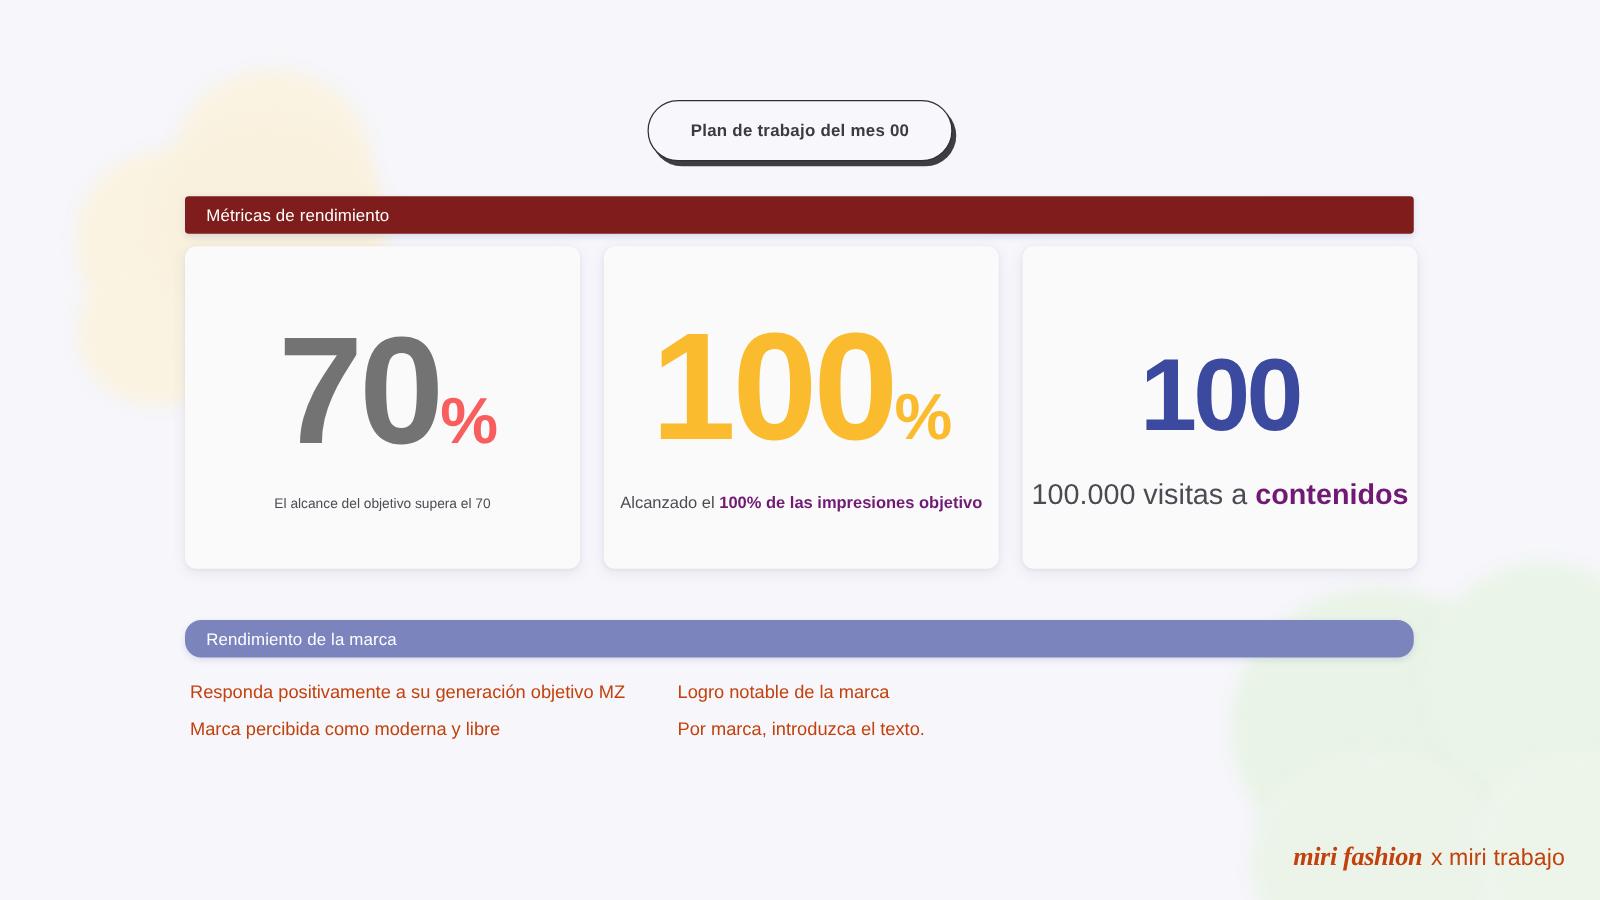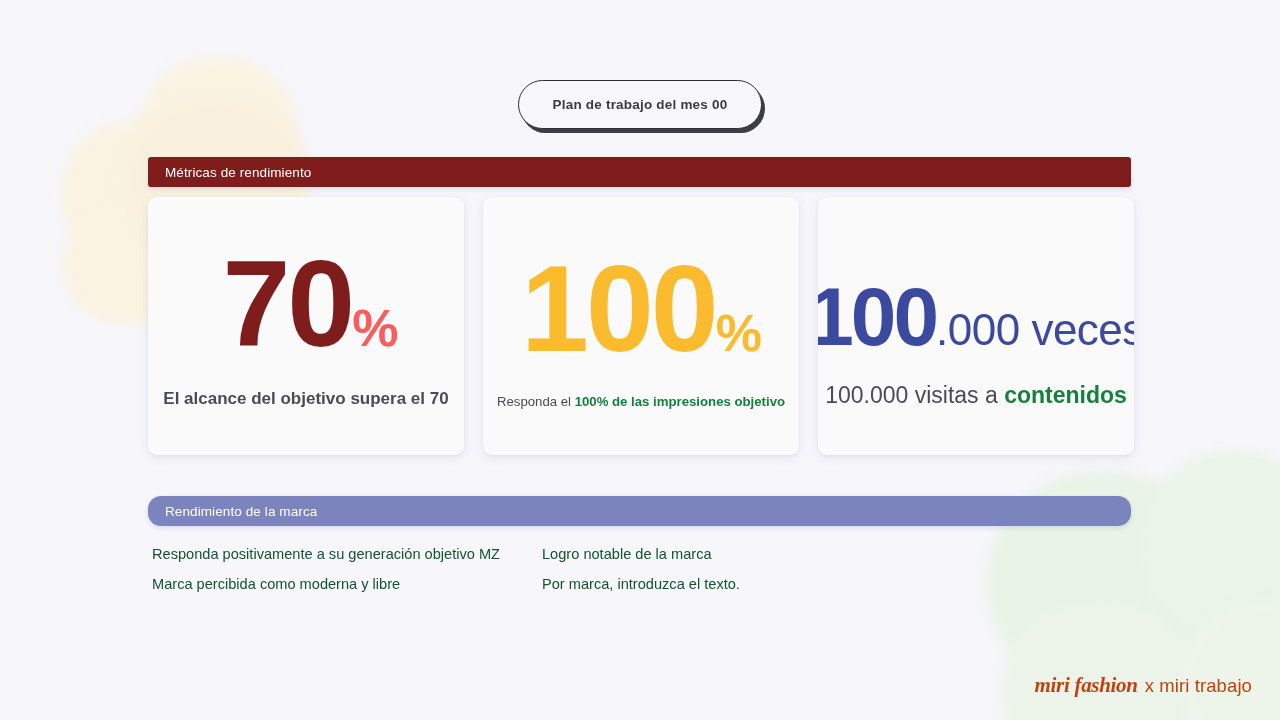--- a/index.html
+++ b/index.html
@@ -135,24 +135,24 @@
     font-weight:normal;
     letter-spacing:-0.5px;
   }
 
   .metric-caption {
     margin-top:26px;
     text-align:center;
     color:#4a4c52;
     white-space:nowrap;
   }
-  .cap-lg  { font-size:17px;font-weight:bold; }
+  .cap-lg  { font-size:11px; }
   .cap-sm  { font-size:13.2px; }
   .cap-md  { font-size:23px; }
-  .cap-b   { font-weight:bold; color:#15803d; }
+  .cap-b   { font-weight:bold; color:#701a75; }
 
   
   #card-reach   .metric-figure { justify-content:center; transform:translateX(4px); }
   #card-reach   .fig-big  { font-size:122px; }
   #card-imp     .fig-big  { font-size:122px; }
   #card-visits  .metric-figure { justify-content:center; }
   #card-visits  .fig-big  { font-size:82px; }
 
   
   .brand-grid {
@@ -160,21 +160,21 @@
     left:152px;
     top:546px;
     width:800px;
     display:grid;
     grid-template-columns:390px auto;
     row-gap:14px;
     column-gap:0;
   }
   .brand-item {
     font-size:14.6px;
-    color:#14532d;
+    color:#c2410c;
     white-space:nowrap;
   }
 
   
   .footer-brand {
     position:absolute;
     right:28px;
     bottom:22px;
     display:flex;
     align-items:baseline;
@@ -218,46 +218,45 @@
 
     <div class="section-bar" id="bar-metrics" style="background: #7f1d1d;">
       <span class="section-bar-label">Métricas de rendimiento</span>
     </div>
 
     <div class="cards-row">
 
       <div class="metric-card" id="card-reach">
         <div class="metric-inner">
           <div class="metric-figure">
-            <span class="fig-big" id="reach-main" style="color: #7f1d1d;">70</span>
+            <span class="fig-big" id="reach-main" style="color: #737373;">70</span>
             <span class="fig-unit" id="reach-unit" style="color: rgb(249, 94, 94);">%</span>
           </div>
           <div class="metric-caption cap-lg">
             <span>El alcance del objetivo supera el 70</span>
           </div>
         </div>
       </div>
 
       <div class="metric-card" id="card-imp">
         <div class="metric-inner">
           <div class="metric-figure">
             <span class="fig-big" id="imp-main" style="color: rgb(250, 188, 46);">100</span>
             <span class="fig-unit" id="imp-unit" style="color: rgb(250, 188, 46);">%</span>
           </div>
           <div class="metric-caption cap-sm">
-            <span>Responda el </span><span class="cap-b">100% de las impresiones objetivo</span>
+            <span>Alcanzado el </span><span class="cap-b">100% de las impresiones objetivo</span>
           </div>
         </div>
       </div>
 
       <div class="metric-card" id="card-visits">
         <div class="metric-inner">
           <div class="metric-figure">
             <span class="fig-big" id="vis-main" style="color: rgb(59, 74, 158);">100</span>
-            <span class="fig-tail" id="vis-tail" style="color: rgb(59, 74, 158);">.000 veces</span>
           </div>
           <div class="metric-caption cap-md">
             <span>100.000 visitas a </span><span class="cap-b">contenidos</span>
           </div>
         </div>
       </div>
 
     </div>
 
     <div class="section-bar" id="bar-brand" style="background: rgb(123, 132, 189);">

